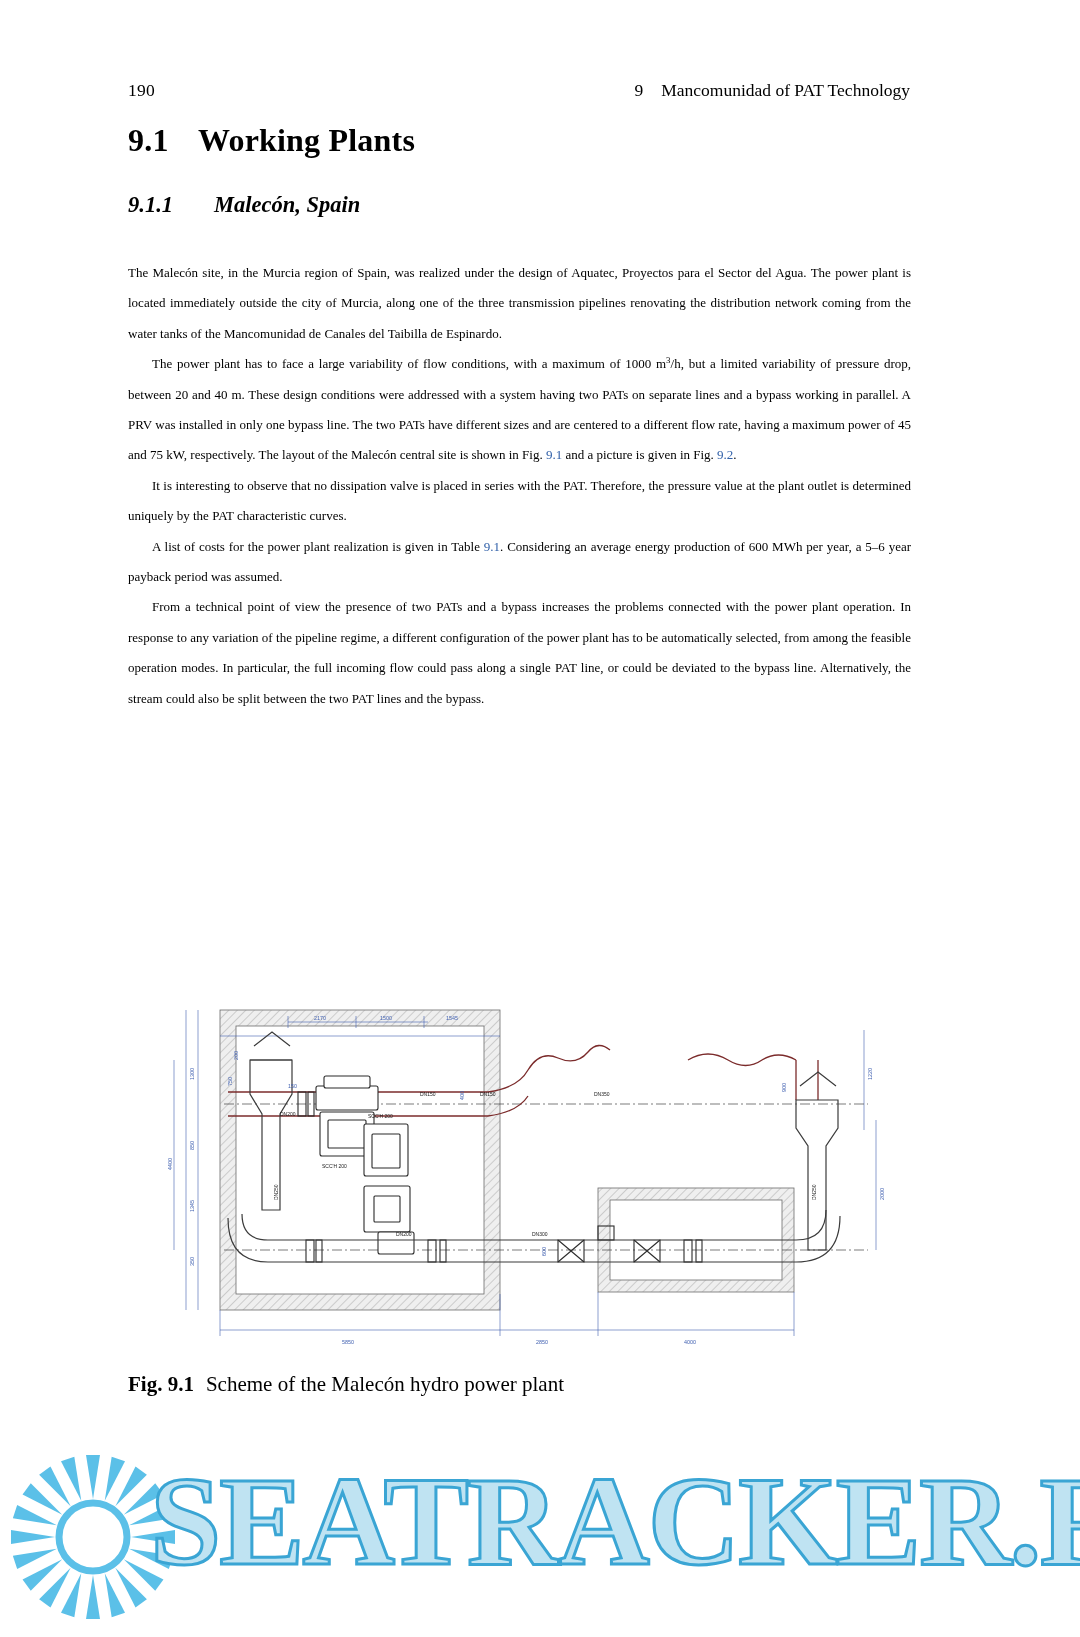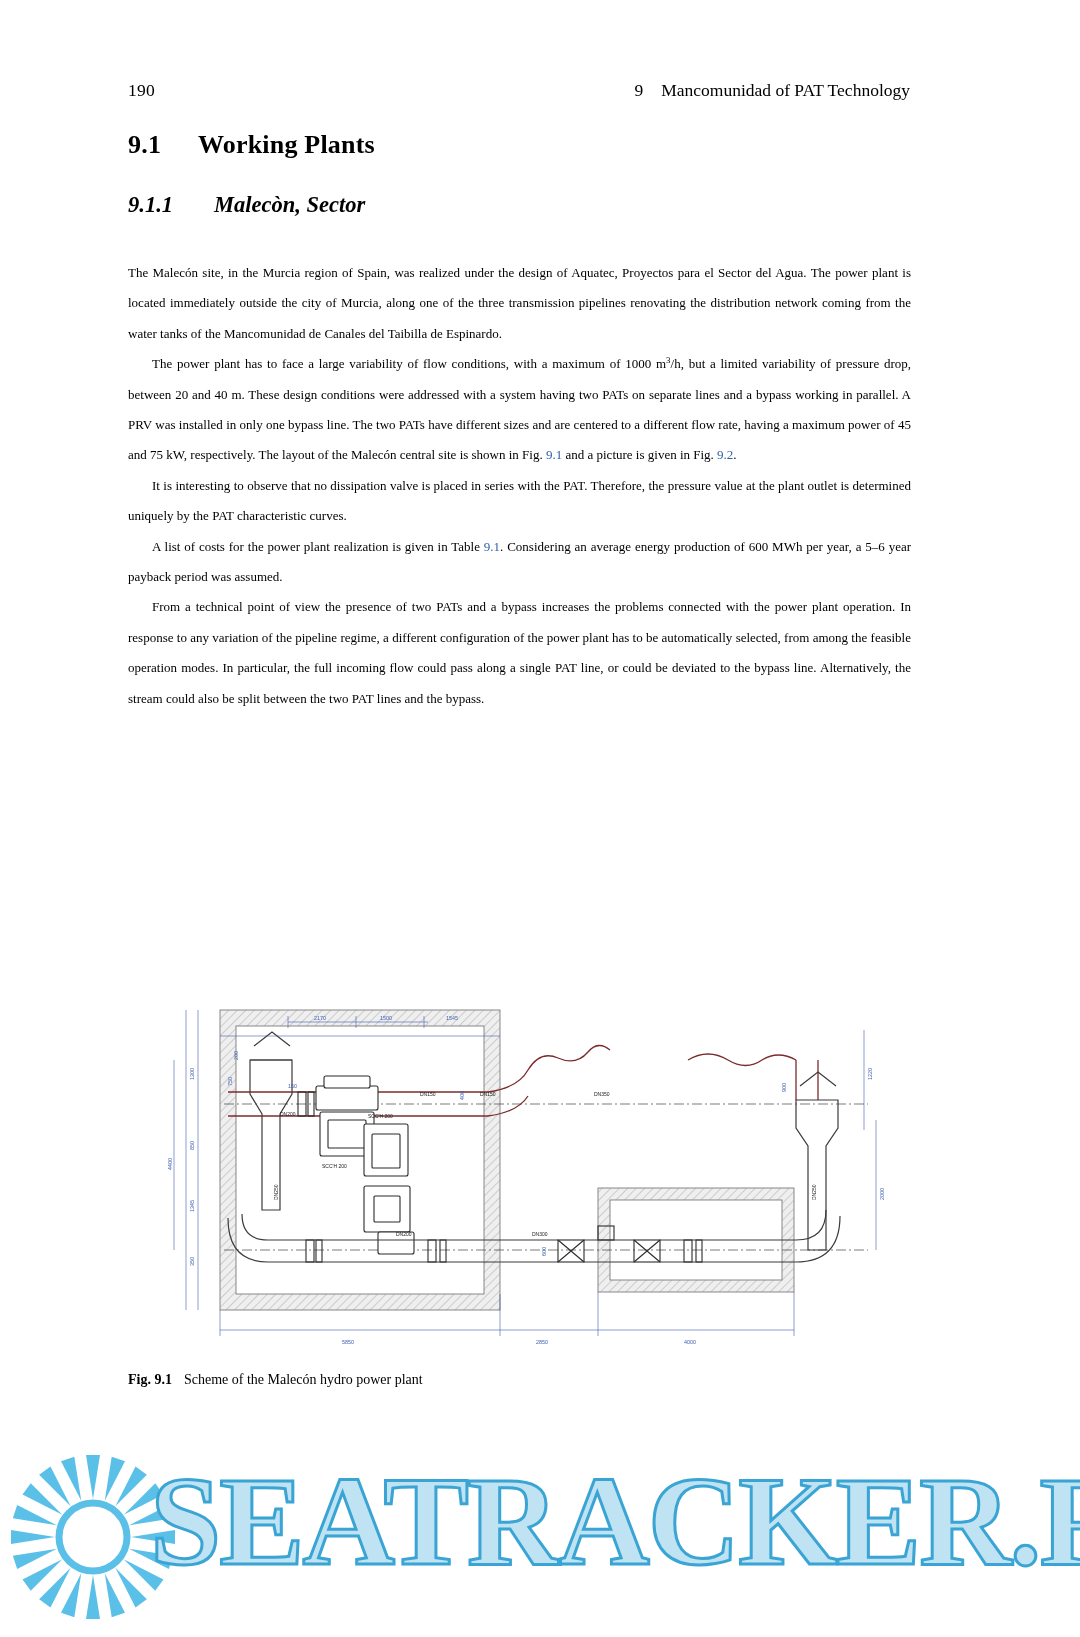--- a/index.html
+++ b/index.html
@@ -34,23 +34,23 @@
   }
   .running-head .folio { letter-spacing: .2px; }
   .running-head .rh-right {
     display: flex;
     gap: 18px;
   }
   
   .h1 {
     position: absolute;
     left: 128px;
-    top: 130px;
+    top: 122px;
     width: 782px;
-    font-size: 26px;
+    font-size: 32px;
     font-weight: bold;
     letter-spacing: .2px;
   }
   .h1 .num { display: inline-block; width: 70px; }
   .h2 {
     position: absolute;
     left: 128px;
     top: 192px;
     width: 782px;
     font-size: 22.5px;
@@ -78,21 +78,21 @@
     left: 128px;
     top: 1000px;
     width: 790px;
     height: 360px;
   }
   .figure-caption {
     position: absolute;
     left: 128px;
     top: 1372px;
     width: 790px;
-    font-size: 14px;
+    font-size: 21px;
   }
   .figure-caption .bold { font-weight: bold; }
   .figure-caption .cap-text { margin-left: 12px; }
   
   .watermark {
     position: absolute;
     left: 0;
     top: 1430px;
     width: 1080px;
     height: 207px;
@@ -129,21 +129,21 @@
     <span class="rh-right">
       <span>9</span>
       <span>Mancomunidad of PAT Technology</span>
     </span>
   </div>
 
   <div class="h1">
     <span class="num">9.1</span><span>Working Plants</span>
   </div>
   <div class="h2">
-    <span class="num">9.1.1</span><span>Malecòn, Sector</span>
+    <span class="num">9.1.1</span><span>Malecón, Spain</span>
   </div>
 
   <div class="body">
     <p><span>The Malecón site, in the Murcia region of Spain, was realized under the design of Aquatec, Proyectos para el Sector del Agua. The power plant is located immediately outside the city of Murcia, along one of the three transmission pipelines renovating the distribution network coming from the water tanks of the Mancomunidad de Canales del Taibilla de Espinardo.</span></p>
     <p class="ind"><span>The power plant has to face a large variability of flow conditions, with a maximum of 1000 m</span><sup>3</sup><span>/h, but a limited variability of pressure drop, between 20 and 40 m. These design conditions were addressed with a system having two PATs on separate lines and a bypass working in parallel. A PRV was installed in only one bypass line. The two PATs have different sizes and are centered to a different flow rate, having a maximum power of 45 and 75 kW, respectively. The layout of the Malecón central site is shown in Fig. </span><span class="link">9.1</span><span> and a picture is given in Fig. </span><span class="link">9.2</span><span>.</span></p>
     <p class="ind"><span>It is interesting to observe that no dissipation valve is placed in series with the PAT. Therefore, the pressure value at the plant outlet is determined uniquely by the PAT characteristic curves.</span></p>
     <p class="ind"><span>A list of costs for the power plant realization is given in Table </span><span class="link">9.1</span><span>. Considering an average energy production of 600 MWh per year, a 5–6 year payback period was assumed.</span></p>
     <p class="ind"><span>From a technical point of view the presence of two PATs and a bypass increases the problems connected with the power plant operation. In response to any variation of the pipeline regime, a different configuration of the power plant has to be automatically selected, from among the feasible operation modes. In particular, the full incoming flow could pass along a single PAT line, or could be deviated to the bypass line. Alternatively, the stream could also be split between the two PAT lines and the bypass.</span></p>
   </div>
 

